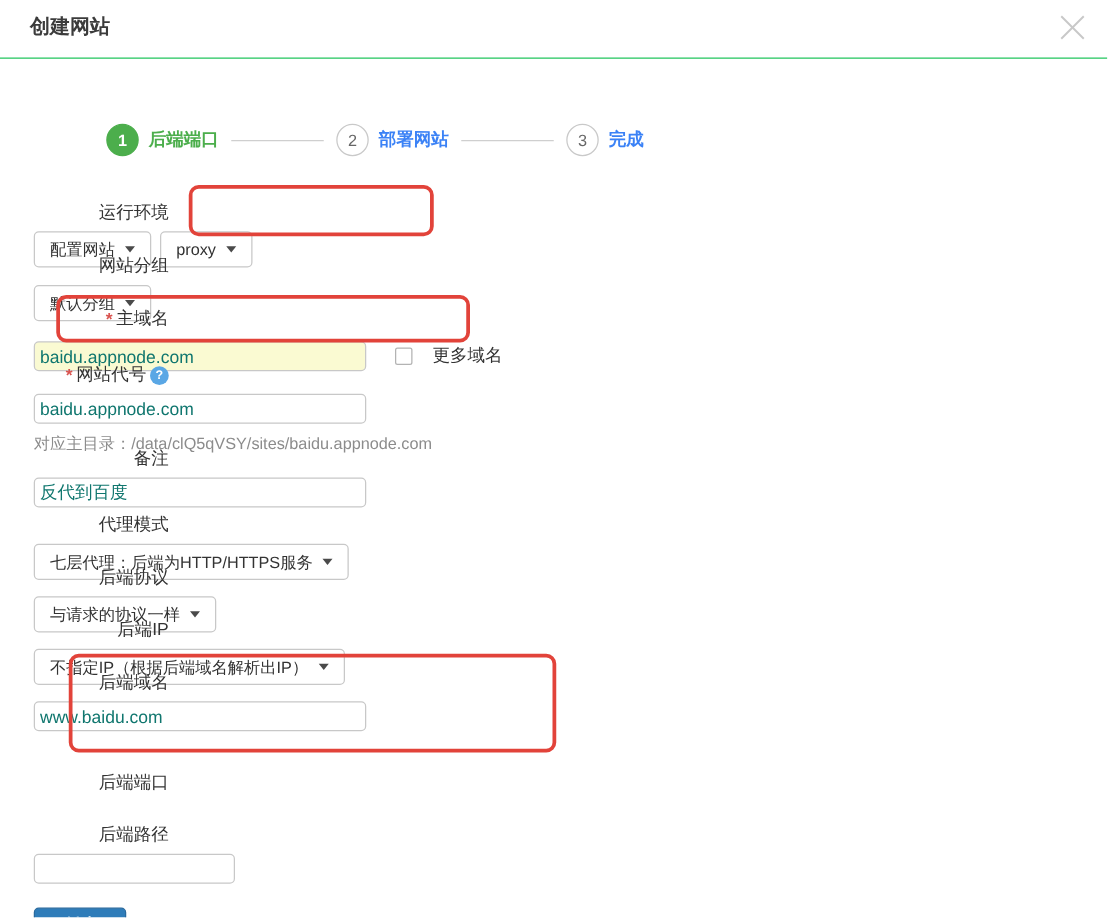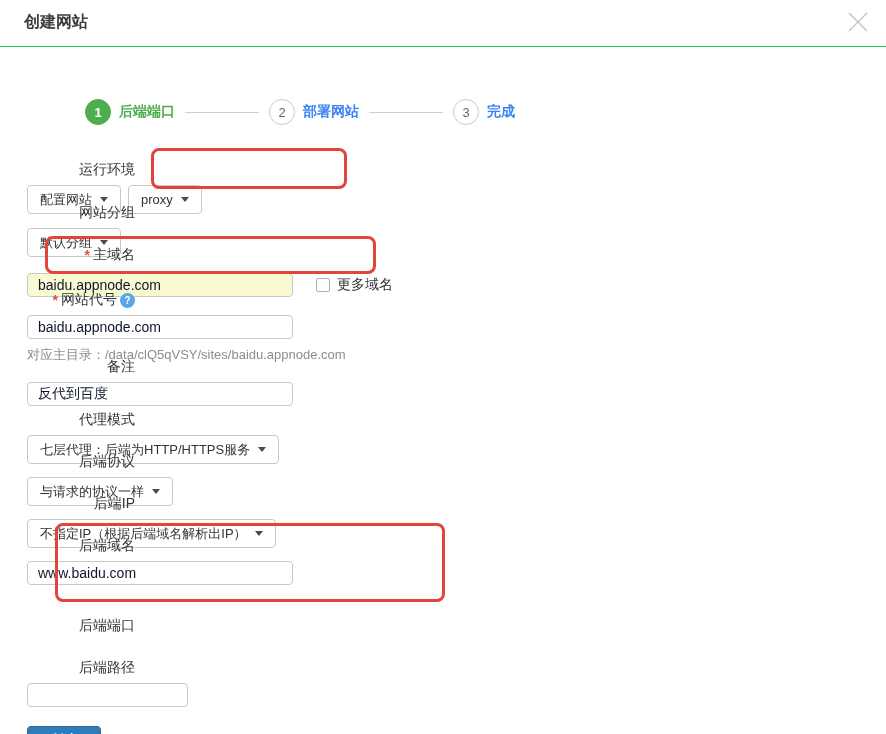--- a/index.html
+++ b/index.html
@@ -67,28 +67,28 @@
     display:inline-flex; align-items:center; height:29px; padding:0 12px;
     background:#fff; border:1px solid #c8c8c8; border-radius:4px;
     font-family:inherit; font-size:13px; color:#333; cursor:pointer; white-space:nowrap;
   }
   .caret {
     display:inline-block; margin-left:8px; width:0; height:0;
     border-left:4px solid transparent; border-right:4px solid transparent;
     border-top:5px solid #4a4a4a;
   }
   .txt {
-    height:24px; width:266px; padding:0 10px;
+    height:24px; width:266px; padding:0 4px;
     border:1px solid #c8c8c8; border-radius:4px;
-    font-family:inherit; font-size:14px; color:#0f172a; background:#fff;
+    font-family:inherit; font-size:14px; color:#0f766e; background:#fff;
   }
   .txt.highlight { background:var(--highlight-yellow,#fafad2); }
   .txt.short { width:161px; }
   .dir-hint { font-size:13px; color:#8c8c8c; margin-top:-1px; white-space:nowrap; }
-  .cb-wrap { display:flex; align-items:center; gap:7px; margin-left:16px; height:30px; }
+  .cb-wrap { display:flex; align-items:center; gap:16px; margin-left:16px; height:30px; }
   .cb {
     appearance:none; -webkit-appearance:none; width:14px; height:14px; margin:0;
     border:1px solid #b3b3b3; border-radius:2px; background:#fff; cursor:pointer;
   }
   .cb-label { font-size:14px; color:#333; }
   .btn-primary {
     height:28px; padding:0 23px; background:var(--primary-blue,#2e7cb9);
     border:1px solid #29699d; border-radius:4px;
     color:#fff; font-family:inherit; font-size:13px; font-weight:bold; cursor:pointer;
   }

